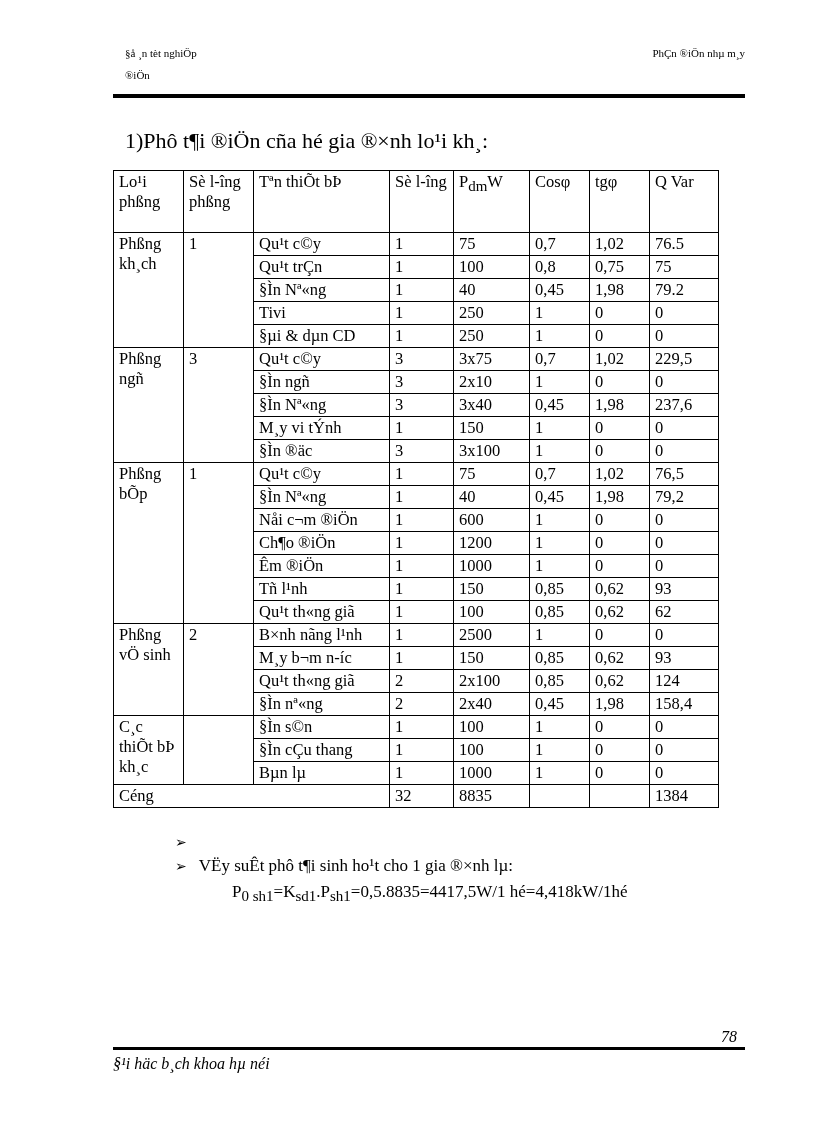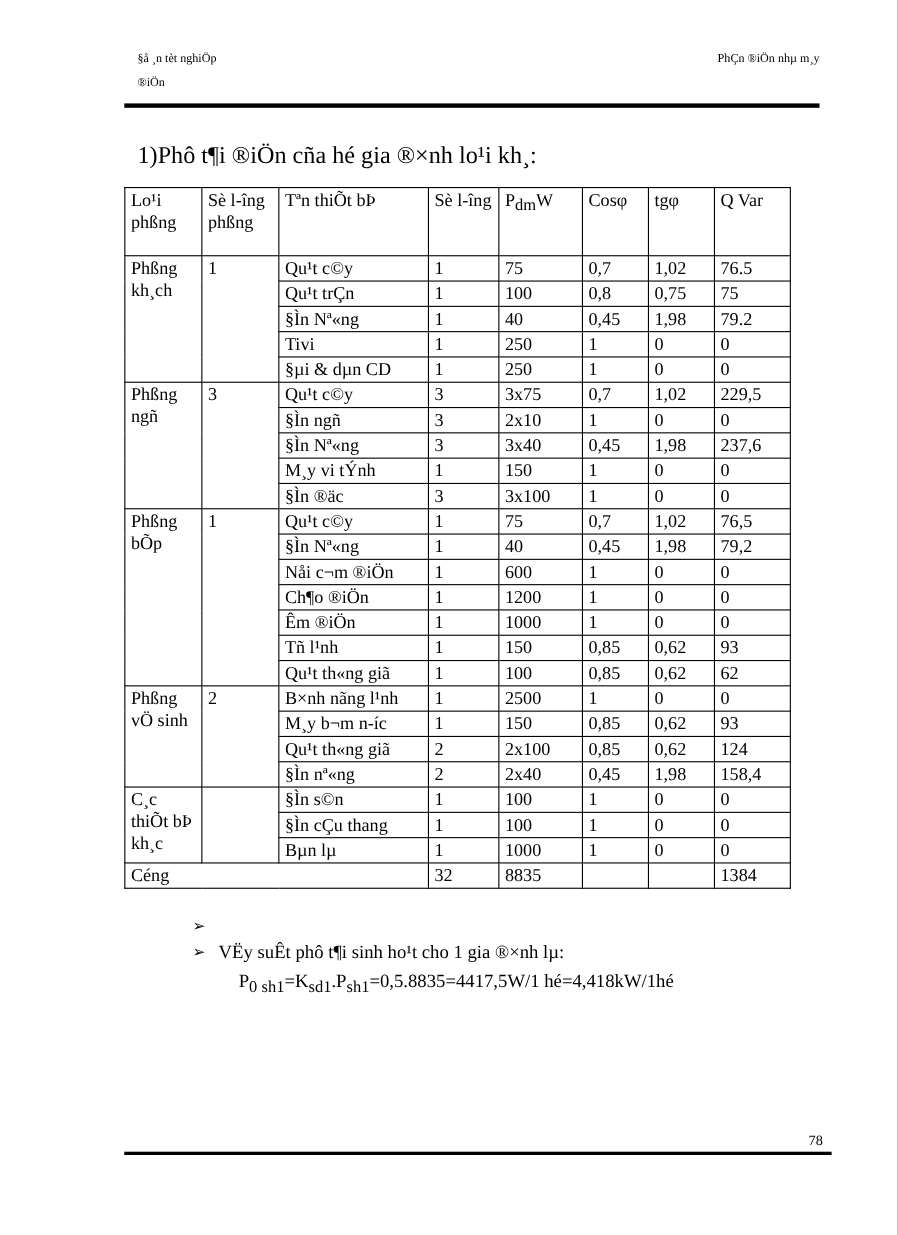--- a/index.html
+++ b/index.html
@@ -24,23 +24,23 @@
     border:1px solid #000; vertical-align:top; text-align:left;
     font-weight:normal; padding:1px 5px 1px 5px; line-height:20px;
     overflow:hidden;
   }
   table.load-table thead th { height:62px; }
   sub { font-size:15px; line-height:0; }
 
   .notes { margin-top:22px; margin-left:62px; font-size:17px; }
   .bullet-line { display:flex; gap:12px; line-height:24px; }
   .bullet { font-family:"DejaVu Sans", sans-serif; font-size:14px; line-height:24px; }
-  .formulas { margin-left:42px; margin-top:2px; line-height:24px; }
-
-  .footer { position:absolute; left:113px; right:60px; top:1028px; font-size:13px; }
+  .formulas { margin-left:57px; margin-top:2px; line-height:24px; }
+
+  .footer { position:absolute; left:113px; right:71px; top:1028px; font-size:16px;font-style:italic; }
   .page-number { text-align:right; padding-right:8px; line-height:18px; }
   .footer-rule { height:3px; background:#000; margin-top:1px; }
   .footer-text { padding-top:5px; }
 </style>
 </head>
 <body>
 
 <div class="page">
 
   <div class="header">
@@ -300,15 +300,16 @@
       <span class="note-text">VËy suÊt phô t¶i sinh ho¹t cho 1 gia ®×nh lµ:</span>
     </div>
     <div class="formulas" id="formulas">
         <div><span>P</span><sub>0 sh1</sub><span>=K</span><sub>sd1</sub><span>.P</span><sub>sh1</sub><span>=0,5.8835=4417,5W/1 hé=4,418kW/1hé</span></div>
       </div>
   </div>
 
   <div class="footer">
     <div class="page-number">78</div>
     <div class="footer-rule"></div>
+    <div class="footer-text">§¹i häc b¸ch khoa hµ néi</div>
   </div>
 
 </div>
 
 </body></html>

